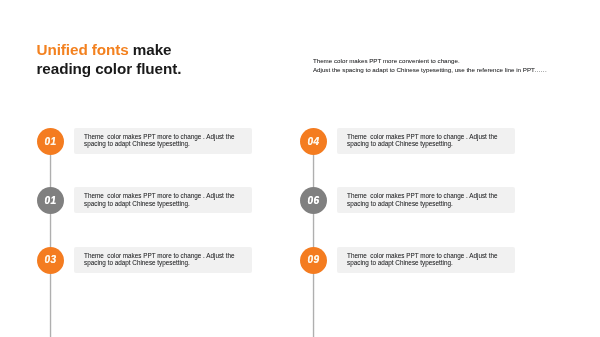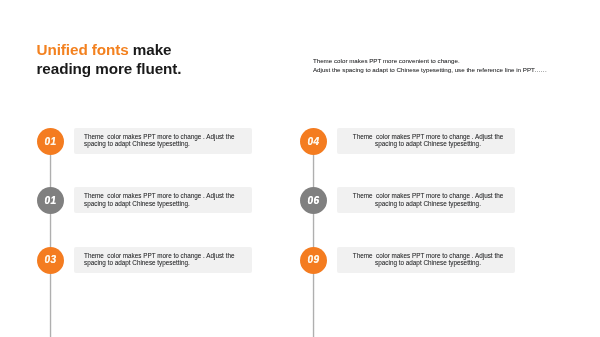--- a/index.html
+++ b/index.html
@@ -16,21 +16,21 @@
   
   .intro{position:absolute;left:312.9px;top:55.5px;width:280px;
          font-size:6.22px;line-height:9.4px;color:#303133;
          text-shadow:0 0 0.3px rgba(60,60,60,0.4);}
   .intro div{white-space:nowrap;}
   .intro .ell{letter-spacing:0.28px;}
 
   
   .col{position:absolute;top:0;width:230px;height:337px;}
   .col.left{left:0;}
-  .col.right{left:263px;text-align:center;}
+  .col.right{left:263px;}
   .rail{position:absolute;left:49px;top:127.7px;width:3px;height:209.3px;
         background:linear-gradient(to right,rgba(255,255,255,0) 0%,rgba(190,190,190,0.35) 30%,
           rgba(175,175,175,1) 45%,rgba(175,175,175,1) 62%,rgba(200,200,200,0.45) 76%,rgba(255,255,255,0) 100%);}
 
   .node{position:absolute;left:36.6px;width:27px;height:27px;border-radius:50%;
         display:flex;align-items:center;justify-content:center;line-height:1;
         font-size:10.1px;font-weight:bold;letter-spacing:0.35px;padding-left:0.35px;box-sizing:border-box;font-style:italic;}
   .node .num{display:block;position:relative;top:0.5px;left:0.3px;
             text-shadow:0 0 0.4px currentColor;}
   .node.orange{background:#F47C20;color:#FEF6E8;}
@@ -42,21 +42,21 @@
              font-size:6.35px;line-height:7.1px;color:#323335;
              white-space:pre-wrap;text-shadow:0 0 0.3px rgba(60,60,60,0.38);}
 </style>
 </head>
 <body>
 
 <div class="slide">
 
   <div class="headline">
     <div><span class="accent">Unified fonts</span><span> make</span></div>
-    <div>reading more fluent.</div>
+    <div>reading color fluent.</div>
   </div>
 
   <div class="intro">
     <div>Theme color makes PPT more convenient to change.</div>
     <div><span>Adjust the spacing to adapt to Chinese typesetting, use the reference line in PPT</span><span class="ell">......</span></div>
   </div>
 
   <div class="col left">
     <div class="rail"></div>
 

